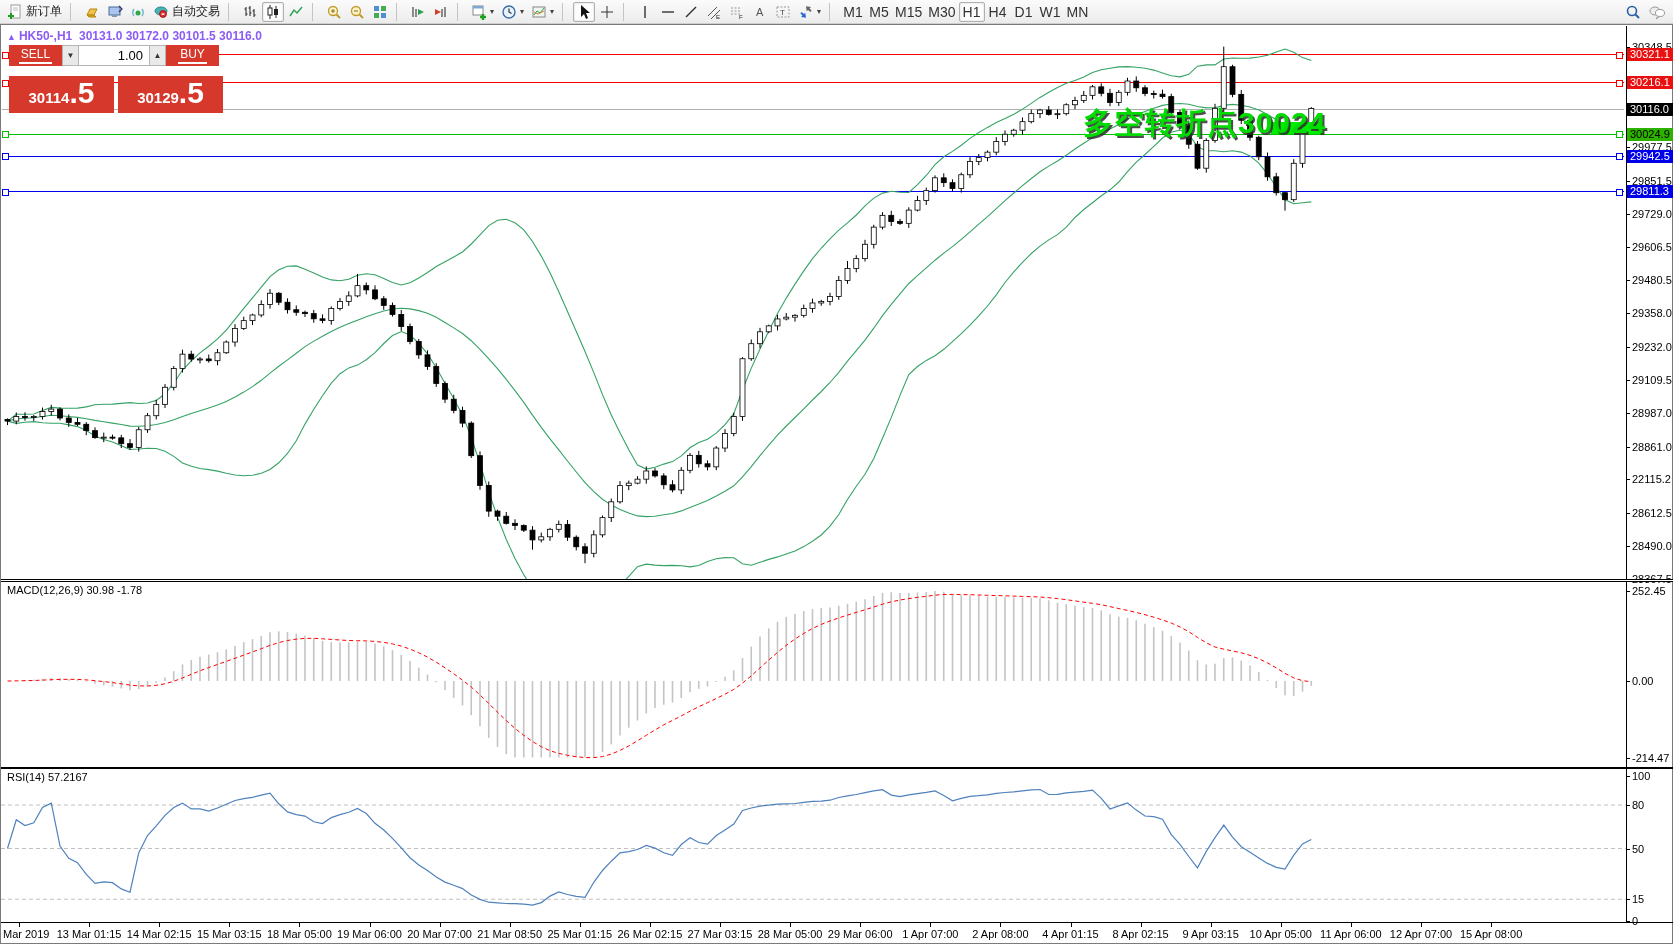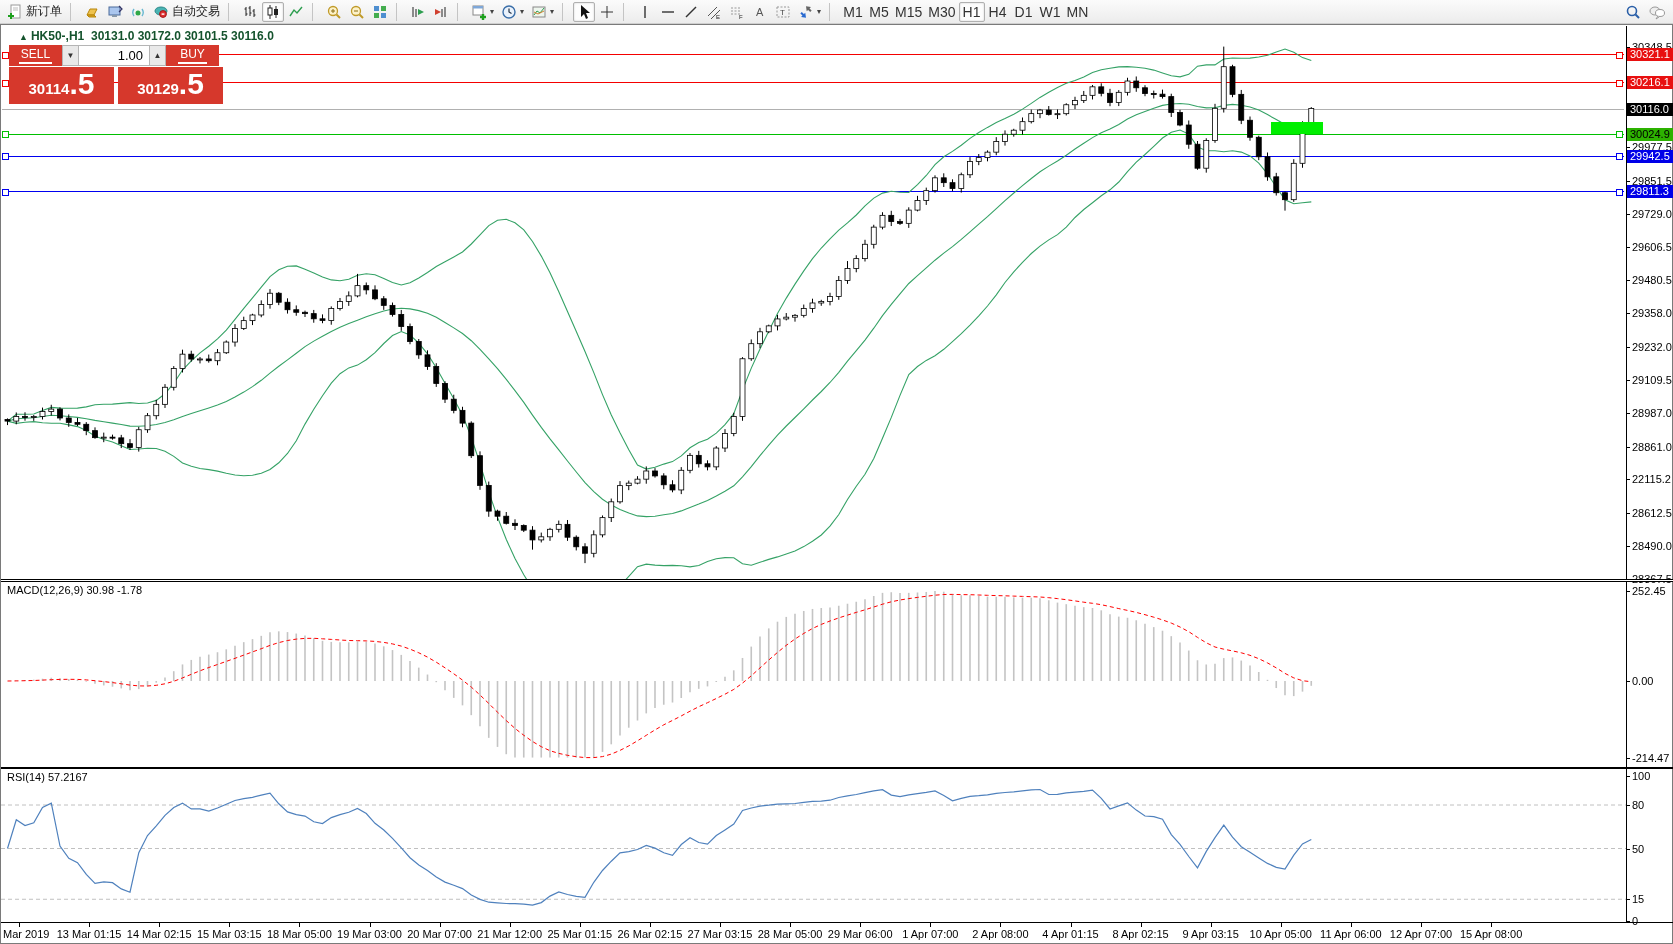--- a/index.html
+++ b/index.html
@@ -8,42 +8,42 @@
   #toolbar{position:absolute;left:0;top:0;width:1673px;height:24px;background:linear-gradient(#fbfbfb,#ececec);border-bottom:1px solid #cfcfcf;display:flex;align-items:center;padding:0 4px;box-sizing:border-box;gap:1px;}
   .tbtn{height:20px;min-width:22px;display:flex;align-items:center;justify-content:center;border:1px solid transparent;border-radius:2px;padding:0 2px;box-sizing:border-box;color:#222;font-size:11px;gap:3px;}
   .tbtn.active{background:#fdfdfd;border-color:#b0b0b0;box-shadow:inset 0 0 2px #ccc;}
   .tbtn .cjk{font-family:sans-serif;font-size:12px;}
   .tsep{width:6px;height:18px;border-left:1px solid #c4c4c4;margin:0 3px 0 4px;}
   .tf{font-size:14px;color:#333;min-width:26px;}
   .caret{font-size:8px;color:#444;}
   .spacer{flex:1;}
   
   #chart{position:absolute;left:0;top:24px;width:1673px;height:920px;background:#fff;border:1px solid #7a7a7a;box-sizing:border-box;}
-  #symbol-header{position:absolute;left:6px;top:4px;font-size:12px;font-weight:bold;color:#14532d;z-index:6;margin-left:12px;}
+  #symbol-header{position:absolute;left:6px;top:4px;font-size:12px;font-weight:bold;color:#8b5cf6;z-index:6;}
   #symbol-header .tri{font-size:9px;margin-right:3px;}
   svg.pane{position:absolute;left:0;z-index:2;}
   .pane-label{position:absolute;left:6px;font-size:11px;color:#000;z-index:3;}
   .sep{position:absolute;left:0;width:1673px;background:#fff;border-top:1px solid #000;border-bottom:1px solid #000;box-sizing:border-box;z-index:4;}
   #vaxis{position:absolute;left:1625px;top:1px;width:1px;height:896px;background:#000;z-index:3;}
   #baseline{position:absolute;left:0;top:897px;width:1673px;height:1px;background:#000;z-index:3;}
   .ptick{position:absolute;left:1631px;font-size:11px;color:#000;z-index:2;white-space:nowrap;}
   .ptick-dash{position:absolute;left:1625px;width:4px;height:1px;background:#000;z-index:2;}
   .plabel{position:absolute;left:1626px;width:46px;height:13px;font-size:11px;line-height:13px;padding-left:3px;color:#fff;z-index:5;white-space:nowrap;}
   .hline{position:absolute;left:1px;width:1622px;height:0;border-top:1px solid red;z-index:1;}
   .lmark{position:absolute;width:5px;height:5px;background:#fff;border:1px solid red;z-index:1;}
   .tlabel{position:absolute;top:903px;width:90px;text-align:center;font-size:11px;color:#000;z-index:2;white-space:nowrap;}
   .ttick{position:absolute;top:898px;width:1px;height:4px;background:#000;z-index:2;}
   
   #trade-panel{position:absolute;left:8px;top:20px;width:214px;z-index:7;font-family:"Liberation Sans",sans-serif;}
   #tp-row1{display:flex;height:21px;}
   .tp-btn{width:53px;background:#d6382c;color:#fff;font-size:12px;display:flex;align-items:center;justify-content:center;}
   .tp-btn span{border-bottom:2px solid #fff;padding:0 2px 1px;}
   .tp-spin{width:17px;background:#e9e9e9;border:1px solid #b5b5b5;box-sizing:border-box;font-size:8px;color:#333;display:flex;align-items:center;justify-content:center;}
   #tp-vol{width:70px;border:1px solid #b5b5b5;border-left:none;border-right:none;text-align:right;font-size:13px;padding:0 6px 0 0;box-sizing:border-box;background:#fff;color:#000;}
-  #tp-row2{display:flex;gap:4px;margin-top:1px;height:37px;}
+  #tp-row2{display:flex;gap:4px;margin-top:10px;height:37px;}
   .tp-big{flex:1;background:#d6382c;color:#fff;display:flex;align-items:baseline;justify-content:center;}
   .px-main{font-size:15px;font-weight:bold;line-height:37px;}
   .px-frac{font-size:30px;font-weight:bold;line-height:34px;}
   
   #annotation{position:absolute;left:1082px;top:78px;font-family:sans-serif;font-size:30px;font-weight:bold;color:#00dc00;text-shadow:2px 2px 0 rgba(45,45,45,.85);z-index:6;white-space:nowrap;letter-spacing:1px;}
   #anno-bar{position:absolute;left:1270px;top:97px;width:52px;height:12px;background:#00ef00;z-index:5;}
   .icon{display:inline-block;}
 </style>
 </head>
 <body>
@@ -833,25 +833,25 @@
         <div class="tlabel" style="left: -27px;">11 Mar 2019</div>
         <div class="ttick" style="left: 88.1px;"></div>
         <div class="tlabel" style="left: 43.1px;">13 Mar 01:15</div>
         <div class="ttick" style="left: 158.2px;"></div>
         <div class="tlabel" style="left: 113.2px;">14 Mar 02:15</div>
         <div class="ttick" style="left: 228.3px;"></div>
         <div class="tlabel" style="left: 183.3px;">15 Mar 03:15</div>
         <div class="ttick" style="left: 298.4px;"></div>
         <div class="tlabel" style="left: 253.4px;">18 Mar 05:00</div>
         <div class="ttick" style="left: 368.5px;"></div>
-        <div class="tlabel" style="left: 323.5px;">19 Mar 03:00</div>
+        <div class="tlabel" style="left: 323.5px;">19 Mar 06:00</div>
         <div class="ttick" style="left: 438.6px;"></div>
         <div class="tlabel" style="left: 393.6px;">20 Mar 07:00</div>
         <div class="ttick" style="left: 508.7px;"></div>
-        <div class="tlabel" style="left: 463.7px;">21 Mar 12:00</div>
+        <div class="tlabel" style="left: 463.7px;">21 Mar 08:50</div>
         <div class="ttick" style="left: 578.8px;"></div>
         <div class="tlabel" style="left: 533.8px;">25 Mar 01:15</div>
         <div class="ttick" style="left: 648.9px;"></div>
         <div class="tlabel" style="left: 603.9px;">26 Mar 02:15</div>
         <div class="ttick" style="left: 719px;"></div>
         <div class="tlabel" style="left: 674px;">27 Mar 03:15</div>
         <div class="ttick" style="left: 789.1px;"></div>
         <div class="tlabel" style="left: 744.1px;">28 Mar 05:00</div>
         <div class="ttick" style="left: 859.2px;"></div>
         <div class="tlabel" style="left: 814.2px;">29 Mar 06:00</div>
@@ -869,14 +869,15 @@
         <div class="tlabel" style="left: 1234.8px;">10 Apr 05:00</div>
         <div class="ttick" style="left: 1349.9px;"></div>
         <div class="tlabel" style="left: 1304.9px;">11 Apr 06:00</div>
         <div class="ttick" style="left: 1420px;"></div>
         <div class="tlabel" style="left: 1375px;">12 Apr 07:00</div>
         <div class="ttick" style="left: 1490.1px;"></div>
         <div class="tlabel" style="left: 1445.1px; text-align: center;">15 Apr 08:00</div>
       </div>
 
     <div id="anno-bar"></div>
+    <div id="annotation">多空转折点30024</div>
   </div>
 </div>
 
 </body></html>

